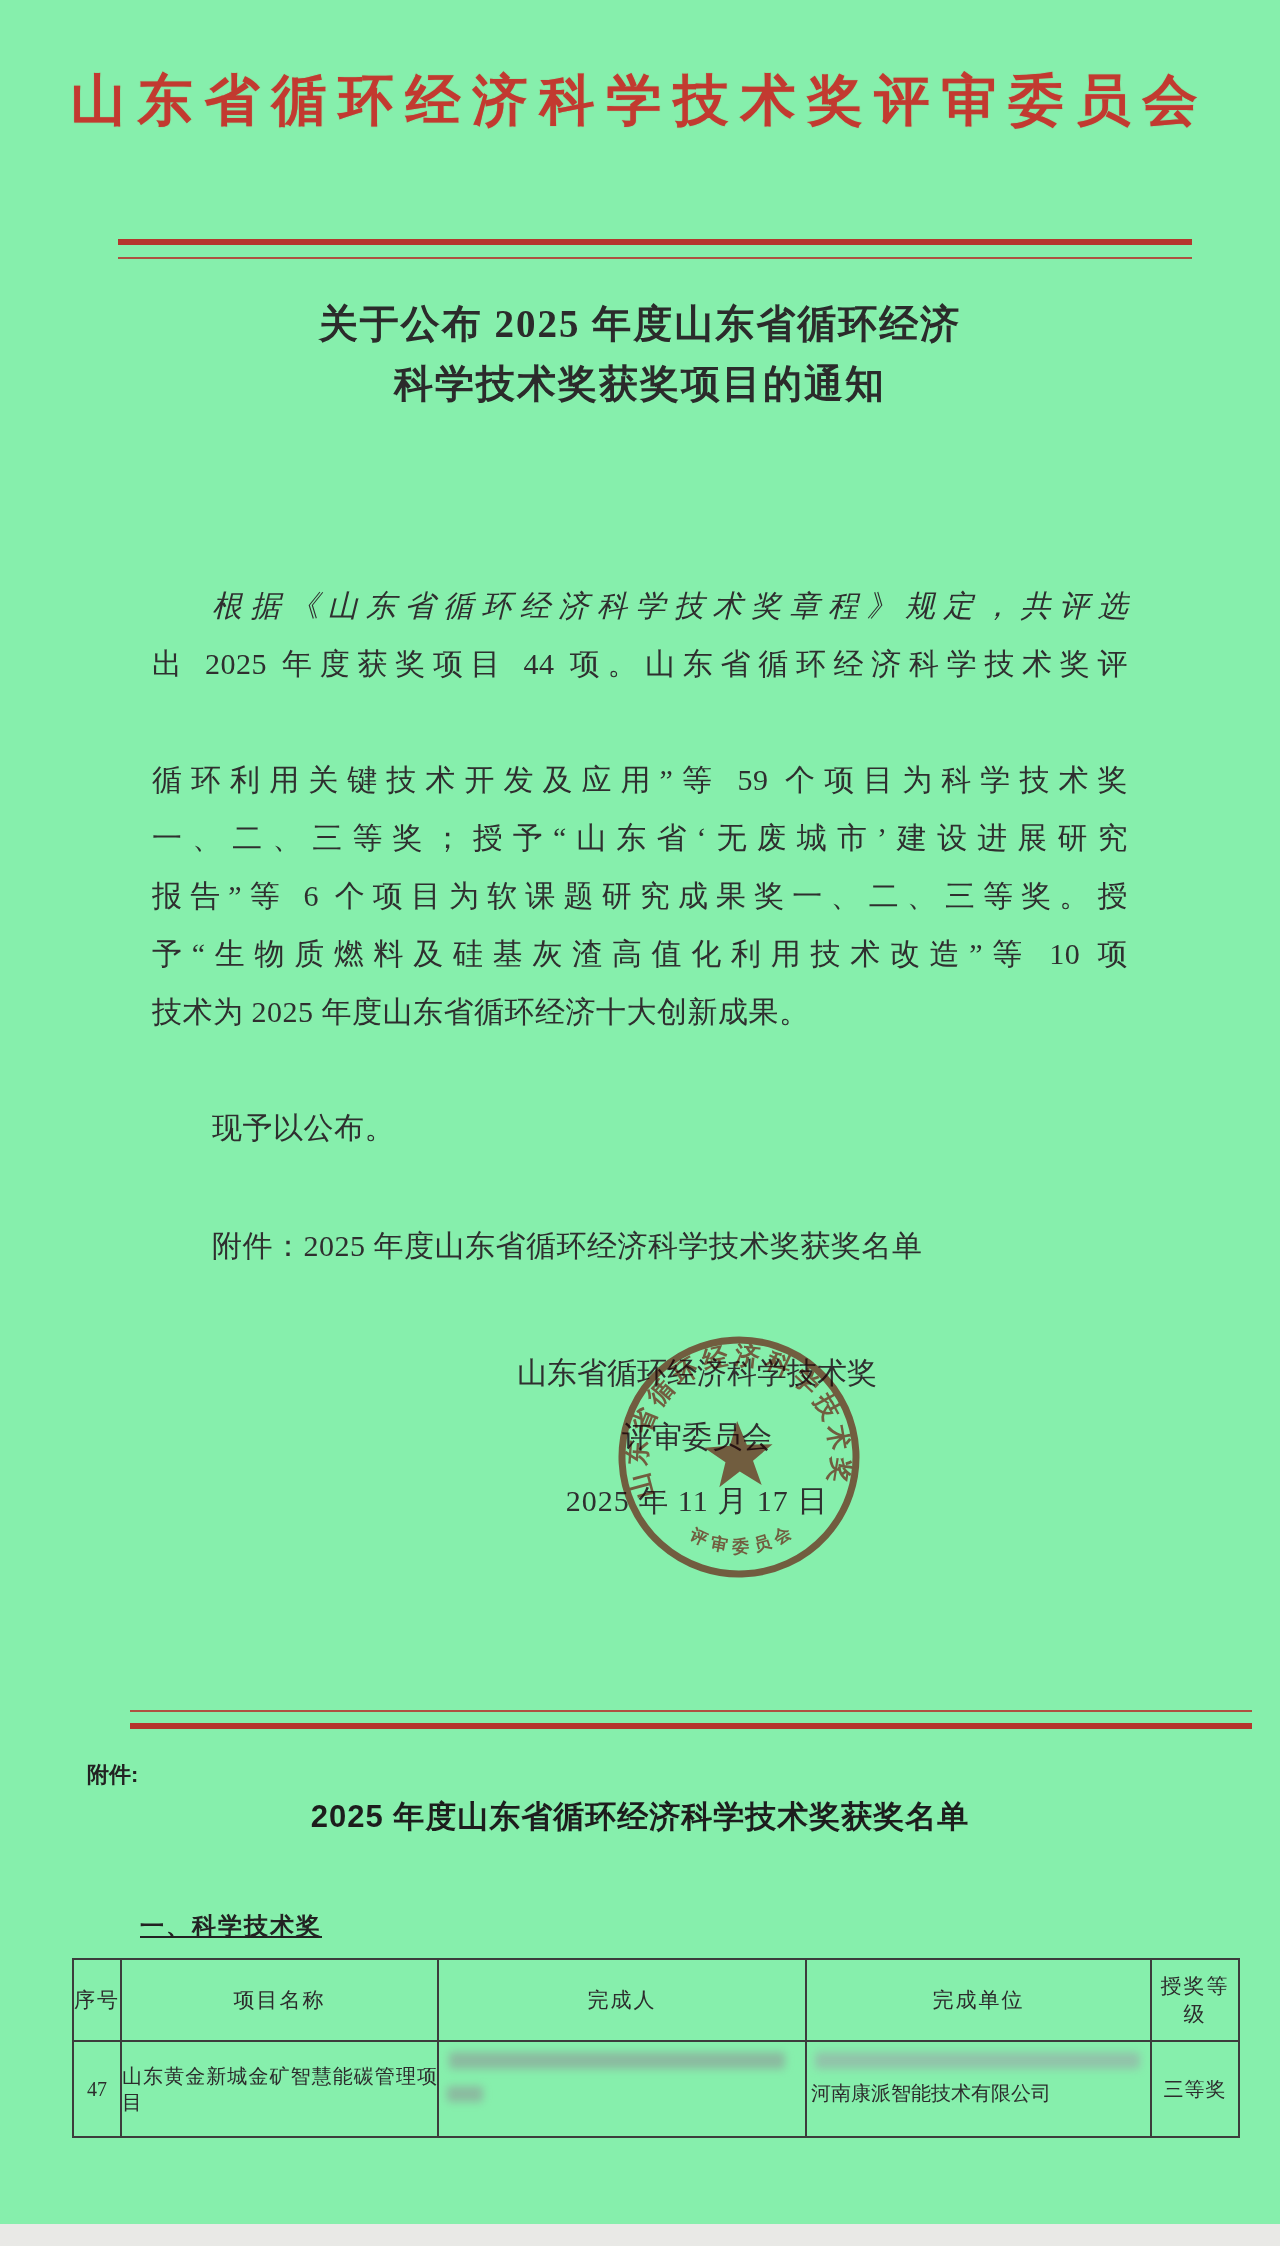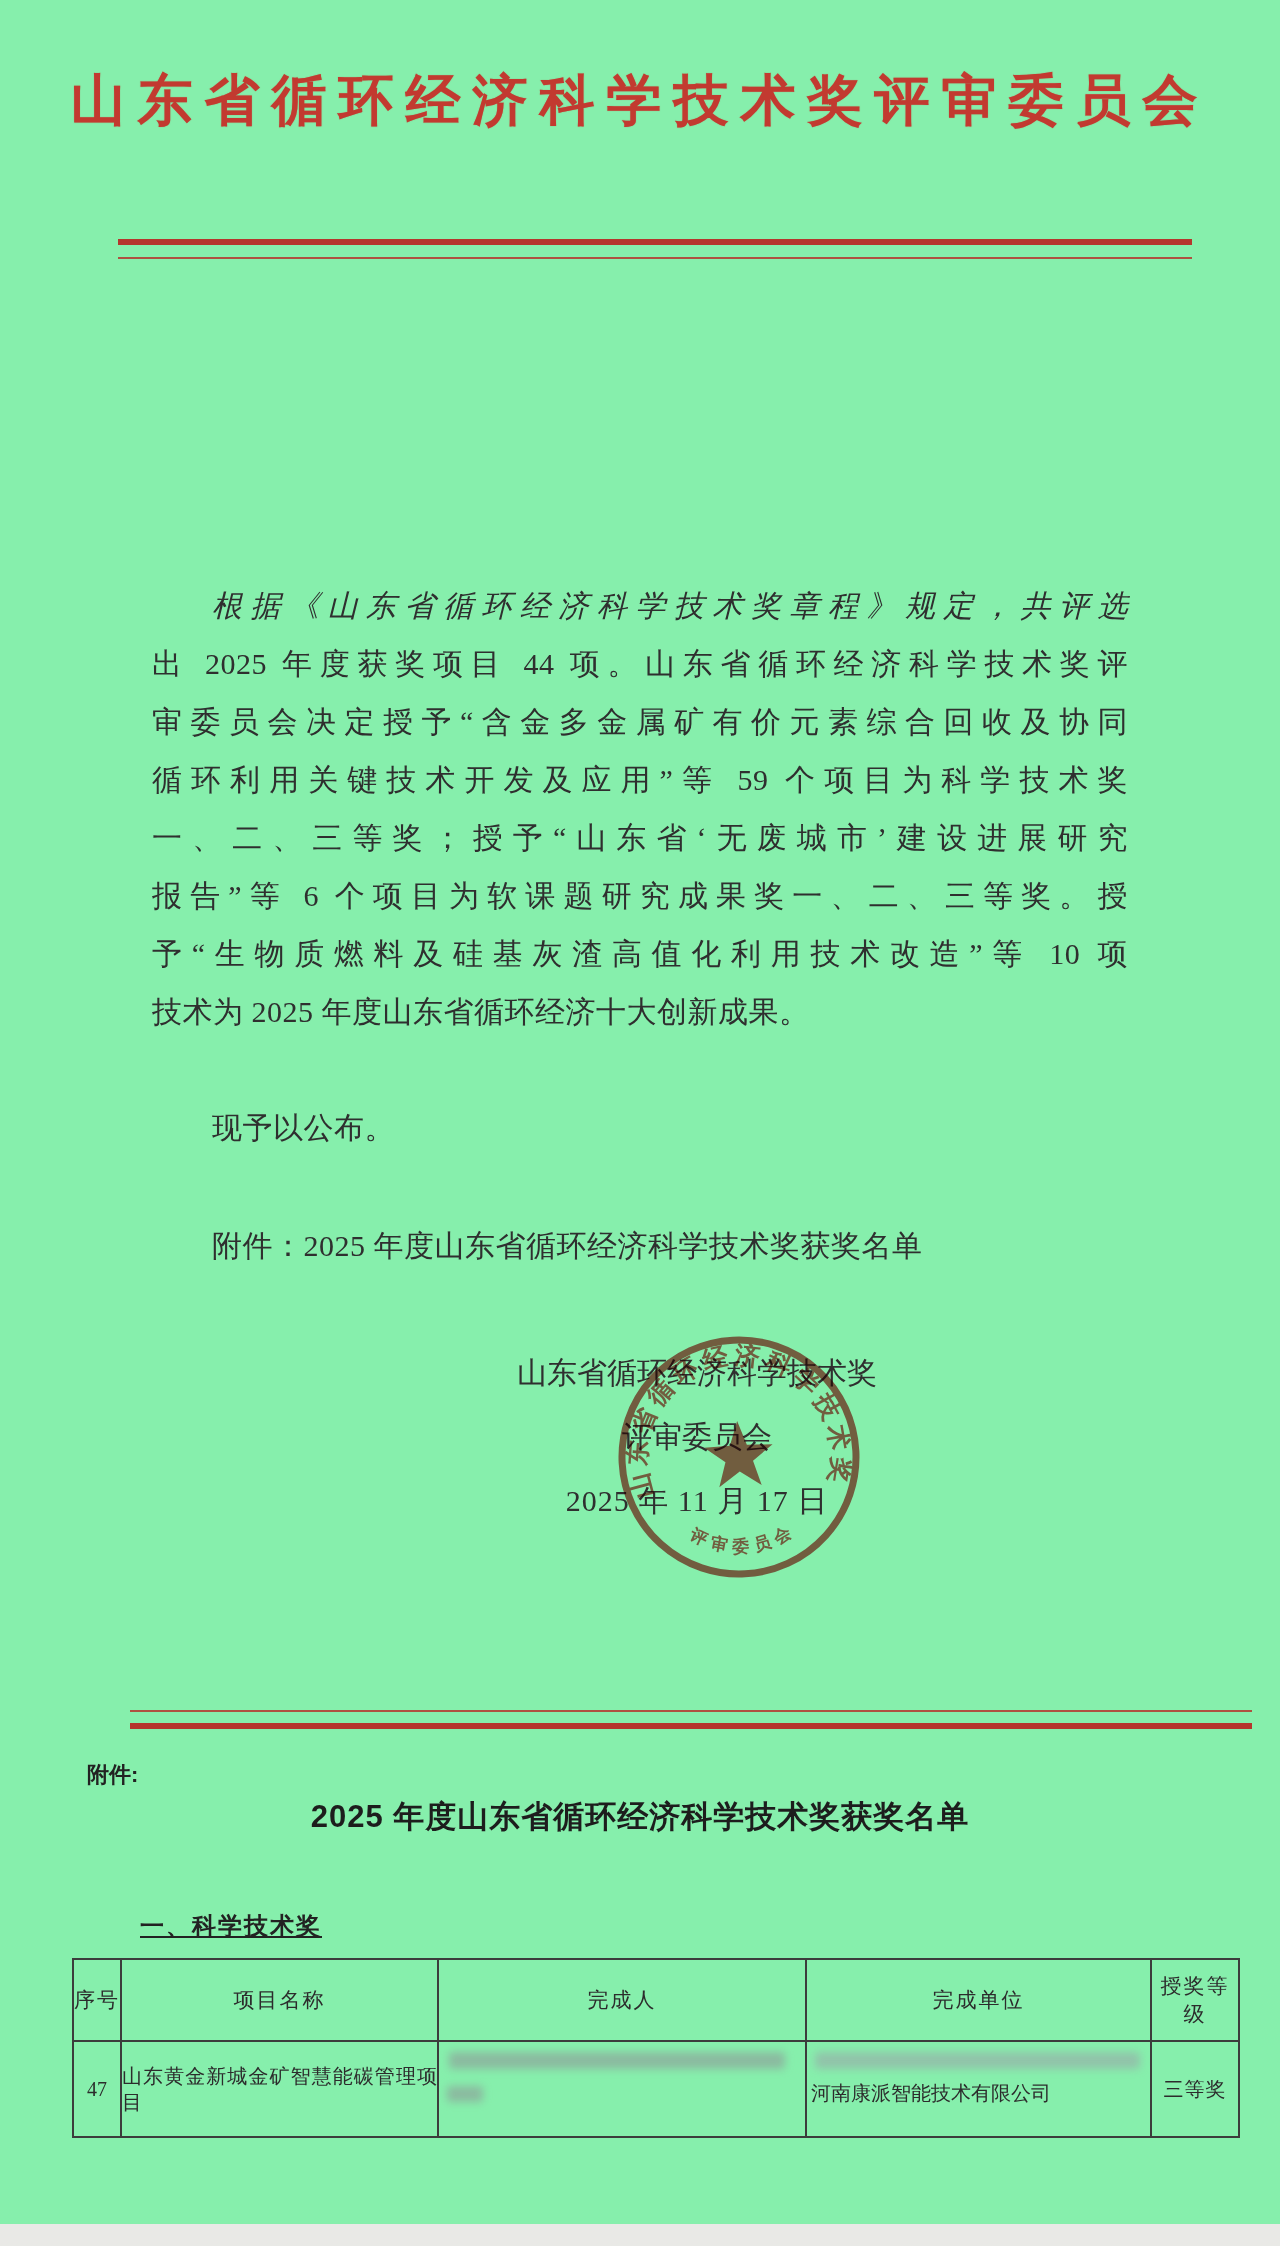--- a/index.html
+++ b/index.html
@@ -133,25 +133,28 @@
 </style>
 </head>
 <body>
 
 <div class="page">
 
   <div class="abs org-title">山东省循环经济科学技术奖评审委员会</div>
   <div class="abs rule rule-top-thick"></div>
   <div class="abs rule rule-top-thin"></div>
 
+  <div class="abs doc-title">
+    <div>关于公布 2025 年度山东省循环经济</div>
+    <div>科学技术奖获奖项目的通知</div>
+  </div>
 
 
   <div class="abs body-text body-line first" style="top:586px">根据《山东省循环经济科学技术奖章程》规定，共评选</div>
   <div class="abs body-text body-line" style="top:644px">出 2025 年度获奖项目 44 项。山东省循环经济科学技术奖评</div>
-  <div class="abs body-text body-line" style="top:702px">审委员会决定授予“含金多金属矿有价元素综合回收及协同</div>
   <div class="abs body-text body-line" style="top:760px">循环利用关键技术开发及应用”等 59 个项目为科学技术奖</div>
   <div class="abs body-text body-line" style="top:818px">一、二、三等奖；授予“山东省‘无废城市’建设进展研究</div>
   <div class="abs body-text body-line" style="top:876px">报告”等 6 个项目为软课题研究成果奖一、二、三等奖。授</div>
   <div class="abs body-text body-line" style="top:934px">予“生物质燃料及硅基灰渣高值化利用技术改造”等 10 项</div>
   <div class="abs body-text body-line last" style="top:992px">技术为 2025 年度山东省循环经济十大创新成果。</div>
 
   <div class="abs body-text publish-line">现予以公布。</div>
 
   <div class="abs body-text attach-ref">附件：2025 年度山东省循环经济科学技术奖获奖名单</div>
 

